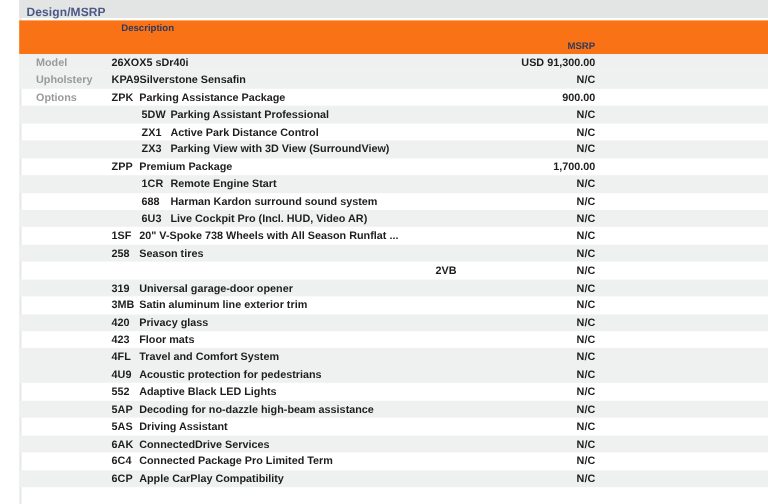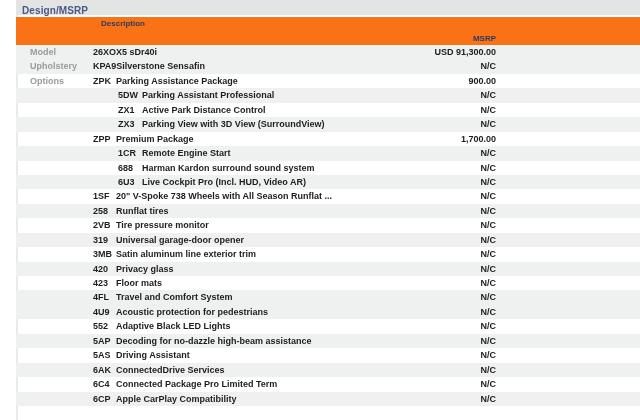--- a/index.html
+++ b/index.html
@@ -120,28 +120,27 @@
       <div class="row even">
         <span class="c-label"></span>
         <span class="c-code">1SF</span>
         <span class="c-desc">20" V-Spoke 738 Wheels with All Season Runflat ...</span>
         <span class="c-msrp">N/C</span>
         <span class="c-tail"></span>
       </div>
       <div class="row odd">
         <span class="c-label"></span>
         <span class="c-code">258</span>
-        <span class="c-desc">Runflat tires</span>
+        <span class="c-desc">Season tires</span>
         <span class="c-msrp">N/C</span>
         <span class="c-tail"></span>
       </div>
       <div class="row even">
         <span class="c-label"></span>
         <span class="c-code">2VB</span>
-        <span class="c-desc">Tire pressure monitor</span>
         <span class="c-msrp">N/C</span>
         <span class="c-tail"></span>
       </div>
       <div class="row odd">
         <span class="c-label"></span>
         <span class="c-code">319</span>
         <span class="c-desc">Universal garage-door opener</span>
         <span class="c-msrp">N/C</span>
         <span class="c-tail"></span>
       </div>

